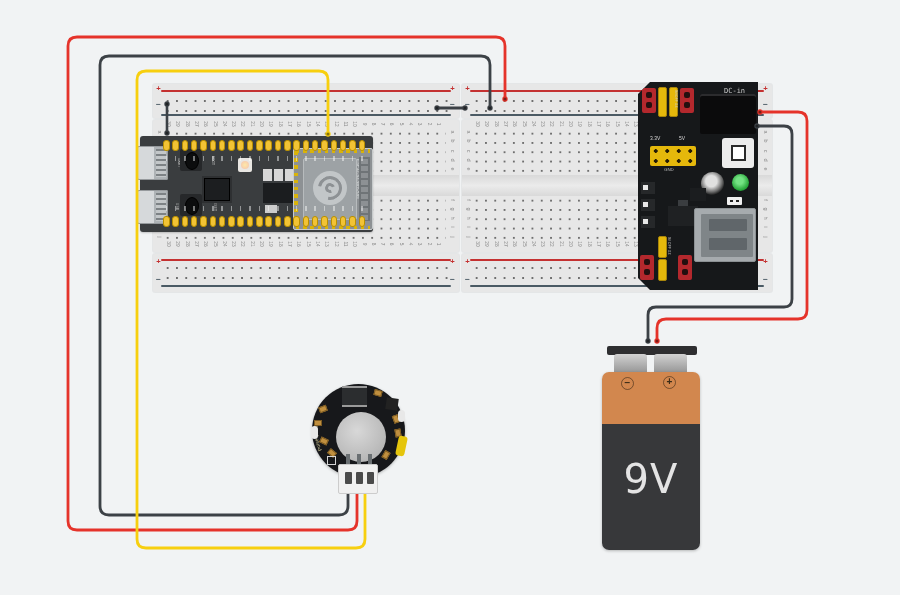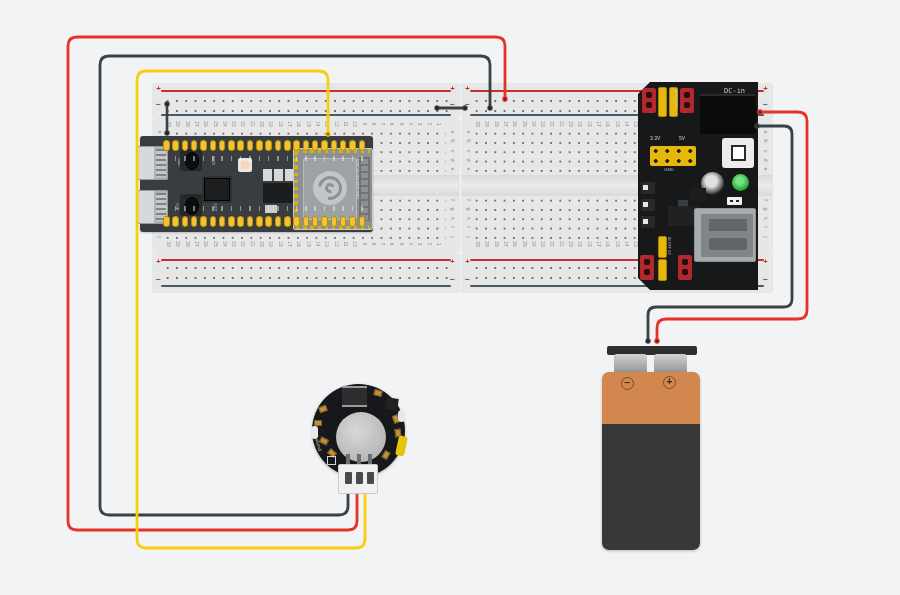--- a/index.html
+++ b/index.html
@@ -526,16 +526,17 @@
     </div>
   </div>
 
   <div class="battery">
     <div class="abs" style="left:9px;top:10px;width:90px;height:9px;background:#2e2e30;border-radius:2px;"></div>
     <div class="term" style="left:16px;top:18px;"></div>
     <div class="term" style="left:56px;top:18px;"></div>
     <div class="batt-body">
       <div class="sign" style="left:19px;top:5px;">−</div>
       <div class="sign" style="left:61px;top:4px;">+</div>
+      <div class="battlabel">9V</div>
     </div>
   </div>
 
 </div>
 
 </body></html>

